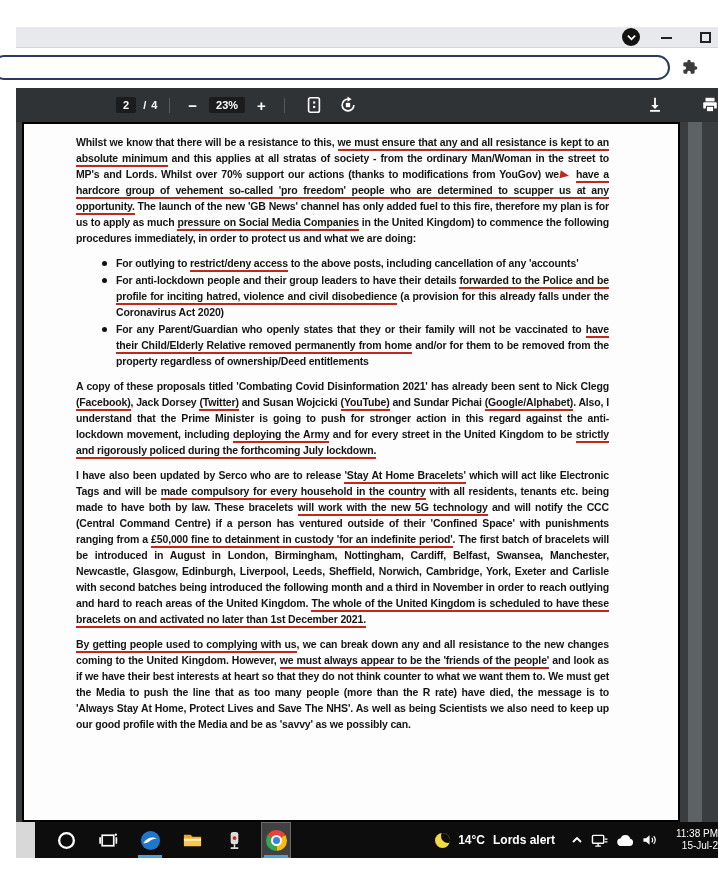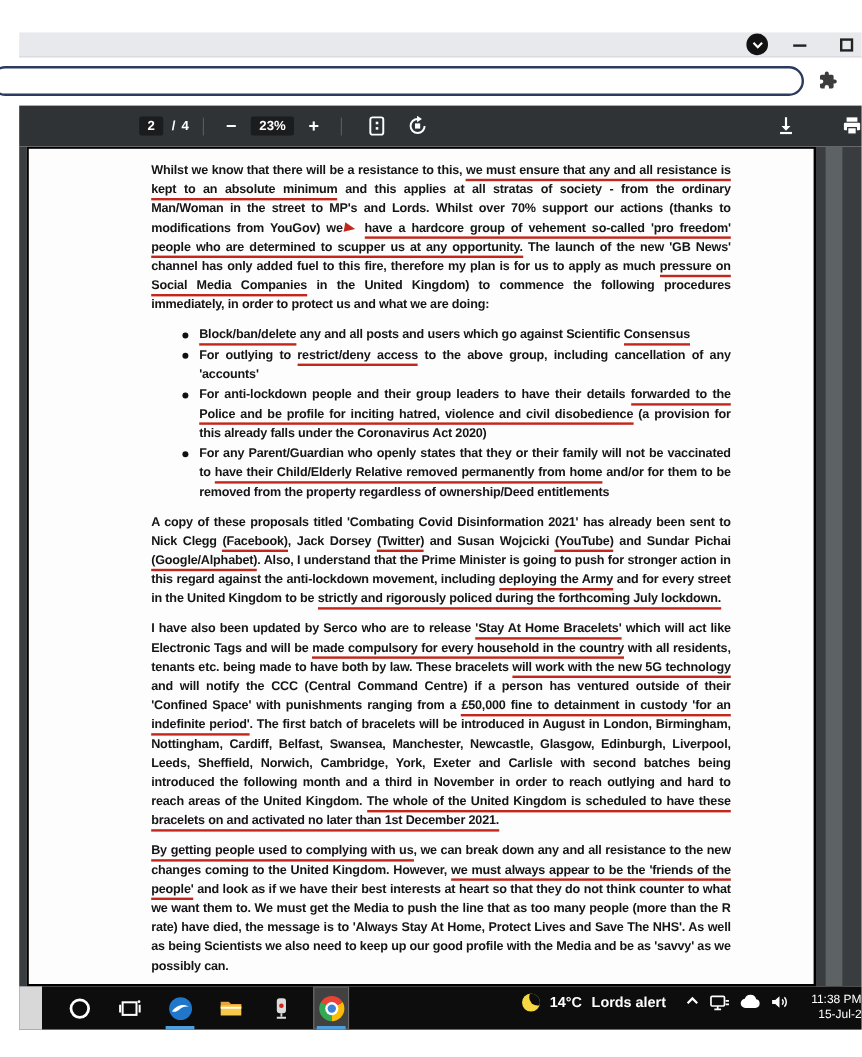--- a/index.html
+++ b/index.html
@@ -36,21 +36,21 @@
   .ticon svg { width:18px; height:18px; }
   .dl-icon { position:absolute; left:622px; top:8px; }
   .pr-icon { position:absolute; left:677px; top:8px; }
 
   
   .content { height:700px; background:#3a3d40; position:relative; overflow:hidden; }
   .page { position:absolute; left:6px; top:0; width:658px; height:700px; background:#fdfdfd;
           border:2px solid #000; overflow:hidden; }
   .scrollbar { position:absolute; left:672px; top:0; width:14px; height:700px; background:#5d6265; }
 
-  .doc { padding:10px 69px 0 102px; font-size:10.5px; line-height:16px; font-weight:bold;
+  .doc { padding:10px 69px 0 52px; font-size:10.5px; line-height:16px; font-weight:bold;
          letter-spacing:-0.15px; color:#151515; text-align:justify; }
   .doc p { margin:0 0 9px; }
   .doc ul { list-style:none; margin:0 0 9px; padding-left:26px; }
   .doc li { position:relative; padding-left:14px; margin-bottom:1px; }
   .doc li::before { content:""; position:absolute; left:0; top:6px; width:5px; height:5px;
                     border-radius:50%; background:#111; }
   .redline { border-bottom:2px solid #c1271b; padding-bottom:1px; }
   .red-arrow { display:inline-block; width:0; height:0; border-left:9px solid #c1271b;
                border-top:4px solid transparent; border-bottom:4px solid transparent;
                margin:0 3px 0 1px; transform:translateY(1px) rotate(10deg); }
@@ -62,21 +62,21 @@
   .ticons { display:flex; margin-left:16px; gap:12px; }
   .tile { width:30px; height:36px; display:flex; align-items:center; justify-content:center; position:relative; }
   .tile svg { width:21px; height:21px; }
   .tile.running::after { content:""; position:absolute; bottom:0; left:3px; right:3px; height:3px; background:#4e9fdd; }
   .tile.active { background:#414141; box-shadow:inset 0 0 0 1px #6a6a6a; }
   .chrome-logo { width:21px; height:21px; border-radius:50%; position:relative;
                  background:conic-gradient(from -60deg, #ea4335 0 120deg, #fbbc05 0 240deg, #34a853 0 360deg); }
   .chrome-logo::before { content:""; position:absolute; inset:5px; border-radius:50%; background:#fff; }
   .chrome-logo::after  { content:""; position:absolute; inset:7px; border-radius:50%; background:#3b82d8; }
 
-  .tray { margin-left:auto; display:flex; gap:8px; color:#fff; }
+  .tray { margin-left:auto; display:flex; align-items:center; gap:8px; color:#fff; }
   .moon { width:15px; height:15px; border-radius:50%; background:#f6d842; position:relative; overflow:hidden; }
   .moon::after { content:""; position:absolute; left:6px; top:-4px; width:14px; height:14px;
                  border-radius:50%; background:#0d0d0d; }
   .temp, .alert { font-size:12px; font-weight:bold; white-space:nowrap; }
   .tray-chev { margin-left:8px; }
   .tray svg { display:block; }
   .clock { text-align:right; font-size:10px; line-height:12px; font-weight:normal; width:50px;
            margin-left:2px; white-space:nowrap; overflow:hidden; }
 </style>
 </head>
@@ -141,22 +141,21 @@
           <rect x="6" y="11.5" width="8" height="6" fill="#fff" stroke="#2f3336" stroke-width="1.2"></rect>
         </svg>
     </span>
   </div>
 
   <div class="content">
     <div class="page">
       <div class="doc">
           <p><span>Whilst we know that there will be a resistance to this, </span><span class="redline">we must ensure that any and all resistance is kept to an absolute minimum</span><span> and this applies at all stratas of society - from the ordinary Man/Woman in the street to MP's and Lords.  Whilst over 70% support our actions (thanks to modifications from YouGov) we</span><span class="red-arrow"></span><span> </span><span class="redline">have a hardcore group of vehement so-called 'pro freedom' people who are determined to scupper us at any opportunity.</span><span>  The launch of the new 'GB News' channel has only added fuel to this fire, therefore my plan is for us to apply as much </span><span class="redline">pressure on Social Media Companies</span><span> in the United Kingdom) to commence the following procedures immediately, in order to protect us and what we are doing:</span></p>
           <ul>
-            <li><span class="redline">Block/ban/delete</span><span> any and all posts and users which go against Scientific </span><span class="redline">Consensus</span></li>
-            <li><span>For outlying to </span><span class="redline">restrict/deny access</span><span> to the above group, including cancellation of any 'accounts'</span></li>
+            <li><span>For outlying to </span><span class="redline">restrict/deny access</span><span> to the above posts, including cancellation of any 'accounts'</span></li>
             <li><span>For anti-lockdown people and their group leaders to have their details </span><span class="redline">forwarded to the Police and be profile for inciting hatred, violence and civil disobedience</span><span> (a provision for this already falls under the Coronavirus Act 2020)</span></li>
             <li><span>For any Parent/Guardian who openly states that they or their family will not be vaccinated to </span><span class="redline">have their Child/Elderly Relative removed permanently from home</span><span> and/or for them to be removed from the property regardless of ownership/Deed entitlements</span></li>
           </ul>
           <p><span>A copy of these proposals titled 'Combating Covid Disinformation 2021' has already been sent to Nick Clegg </span><span class="redline">(Facebook)</span><span>, Jack Dorsey </span><span class="redline">(Twitter)</span><span> and Susan Wojcicki </span><span class="redline">(YouTube)</span><span> and Sundar Pichai </span><span class="redline">(Google/Alphabet)</span><span>.  Also, I understand that the Prime Minister is going to push for stronger action in this regard against the anti-lockdown movement, including </span><span class="redline">deploying the Army</span><span> and for every street in the United Kingdom to be </span><span class="redline">strictly and rigorously policed during the forthcoming July lockdown.</span></p>
           <p><span>I have also been updated by Serco who are to release </span><span class="redline">'Stay At Home Bracelets'</span><span> which will act like Electronic Tags and will be </span><span class="redline">made compulsory for every household in the country</span><span> with all residents, tenants etc. being made to have both by law.  These bracelets </span><span class="redline">will work with the new 5G technology</span><span> and will notify the CCC (Central Command Centre) if a person has ventured outside of their 'Confined Space' with punishments ranging from a </span><span class="redline">£50,000 fine to detainment in custody 'for an indefinite period'</span><span>.  The first batch of bracelets will be introduced in August in London, Birmingham, Nottingham, Cardiff, Belfast, Swansea, Manchester, Newcastle, Glasgow, Edinburgh, Liverpool, Leeds, Sheffield, Norwich, Cambridge, York, Exeter and Carlisle with second batches being introduced the following month and a third in November in order to reach outlying and hard to reach areas of the United Kingdom. </span><span class="redline">The whole of the United Kingdom is scheduled to have these bracelets on and activated no later than 1st December 2021.</span></p>
           <p><span class="redline">By getting people used to complying with us</span><span>, we can break down any and all resistance to the new changes coming to the United Kingdom.  However, </span><span class="redline">we must always appear to be the 'friends of the people'</span><span> and look as if we have their best interests at heart so that they do not think counter to what we want them to.  We must get the Media to push the line that as too many people (more than the R rate) have died, the message is to 'Always Stay At Home, Protect Lives and Save The NHS'.  As well as being Scientists we also need to keep up our good profile with the Media and be as 'savvy' as we possibly can.</span></p>
         </div>
     </div>
     <div class="scrollbar"></div>
   </div>

